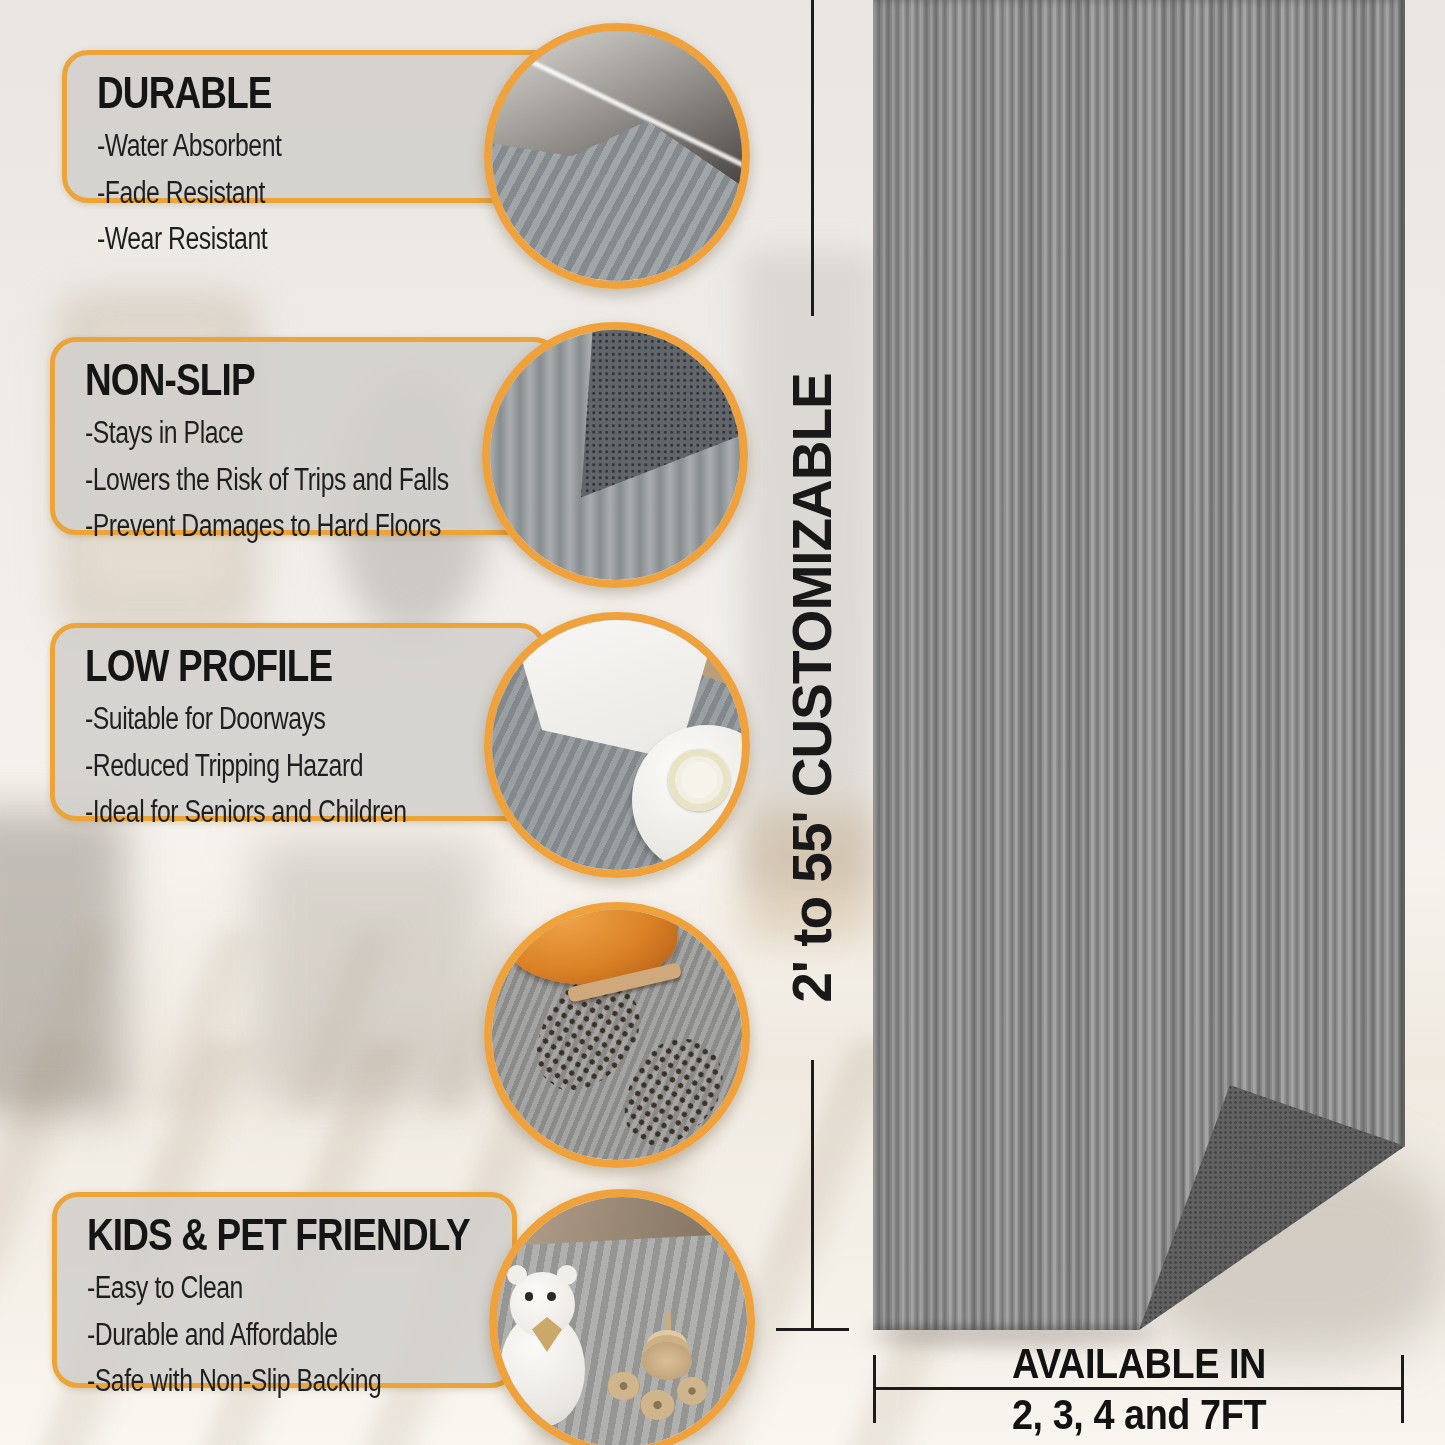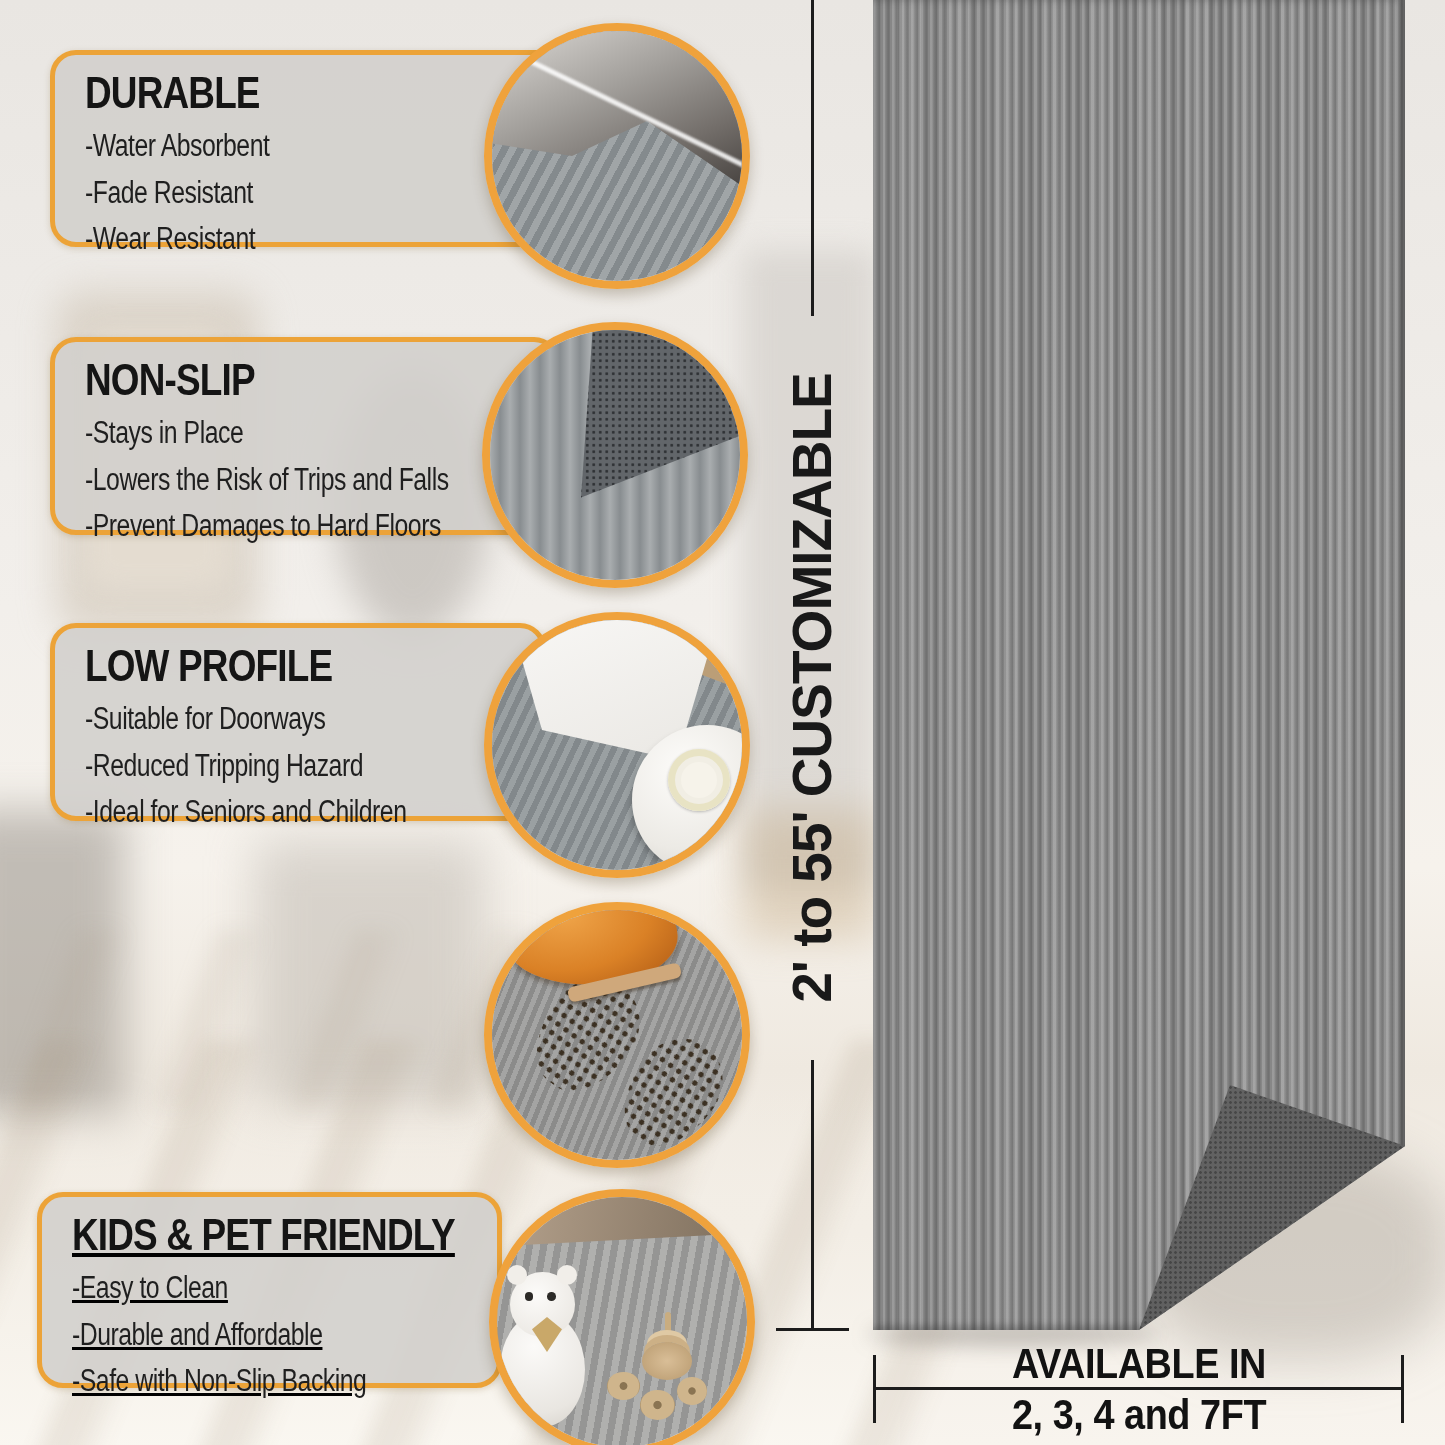--- a/index.html
+++ b/index.html
@@ -166,21 +166,21 @@
   <div class="abs dimline dim-v-seg2"></div>
   <div class="abs dimline dim-v-cap"></div>
   <div class="abs dim-v-label">2' to 55' CUSTOMIZABLE</div>
 
   <div class="abs dimline dim-h-line"></div>
   <div class="abs dimline dim-h-capL"></div>
   <div class="abs dimline dim-h-capR"></div>
   <div class="abs avail avail-1">AVAILABLE IN</div>
   <div class="abs avail avail-2">2, 3, 4 and 7FT</div>
 
-  <div class="abs fbox" style="left:50px;top:50px;width:512px;height:197px;">
+  <div class="abs fbox" style="left:62px;top:50px;width:512px;height:153px;">
     <div class="fbox-title">DURABLE</div>
     <div class="fbox-item">-Water Absorbent</div>
     <div class="fbox-item">-Fade Resistant</div>
     <div class="fbox-item">-Wear Resistant</div>
   </div>
 
   <div class="abs fbox" style="left:50px;top:337px;width:510px;height:198px;">
     <div class="fbox-title">NON-SLIP</div>
     <div class="fbox-item">-Stays in Place</div>
     <div class="fbox-item">-Lowers the Risk of Trips and Falls</div>
@@ -188,21 +188,21 @@
   </div>
 
   <div class="abs fbox" style="left:50px;top:623px;width:496px;height:198px;">
     <div class="fbox-title">LOW PROFILE</div>
     <div class="fbox-item">-Suitable for Doorways</div>
     <div class="fbox-item">-Reduced Tripping Hazard</div>
     <div class="fbox-item">-Ideal for Seniors and Children</div>
   </div>
 
 
-  <div class="abs fbox" style="left:37px;top:1192px;width:465px;height:196px;text-decoration:underline;">
+  <div class="abs fbox" style="left:52px;top:1192px;width:465px;height:196px;">
     <div class="fbox-title">KIDS &amp; PET FRIENDLY</div>
     <div class="fbox-item">-Easy to Clean</div>
     <div class="fbox-item">-Durable and Affordable</div>
     <div class="fbox-item">-Safe with Non-Slip Backing</div>
   </div>
 
   <div class="abs pcircle" style="left:484px;top:23px;">
     <div class="art art-mat1"></div>
     <div class="art art-metal"></div>
     <div class="art art-metal-edge"></div>

